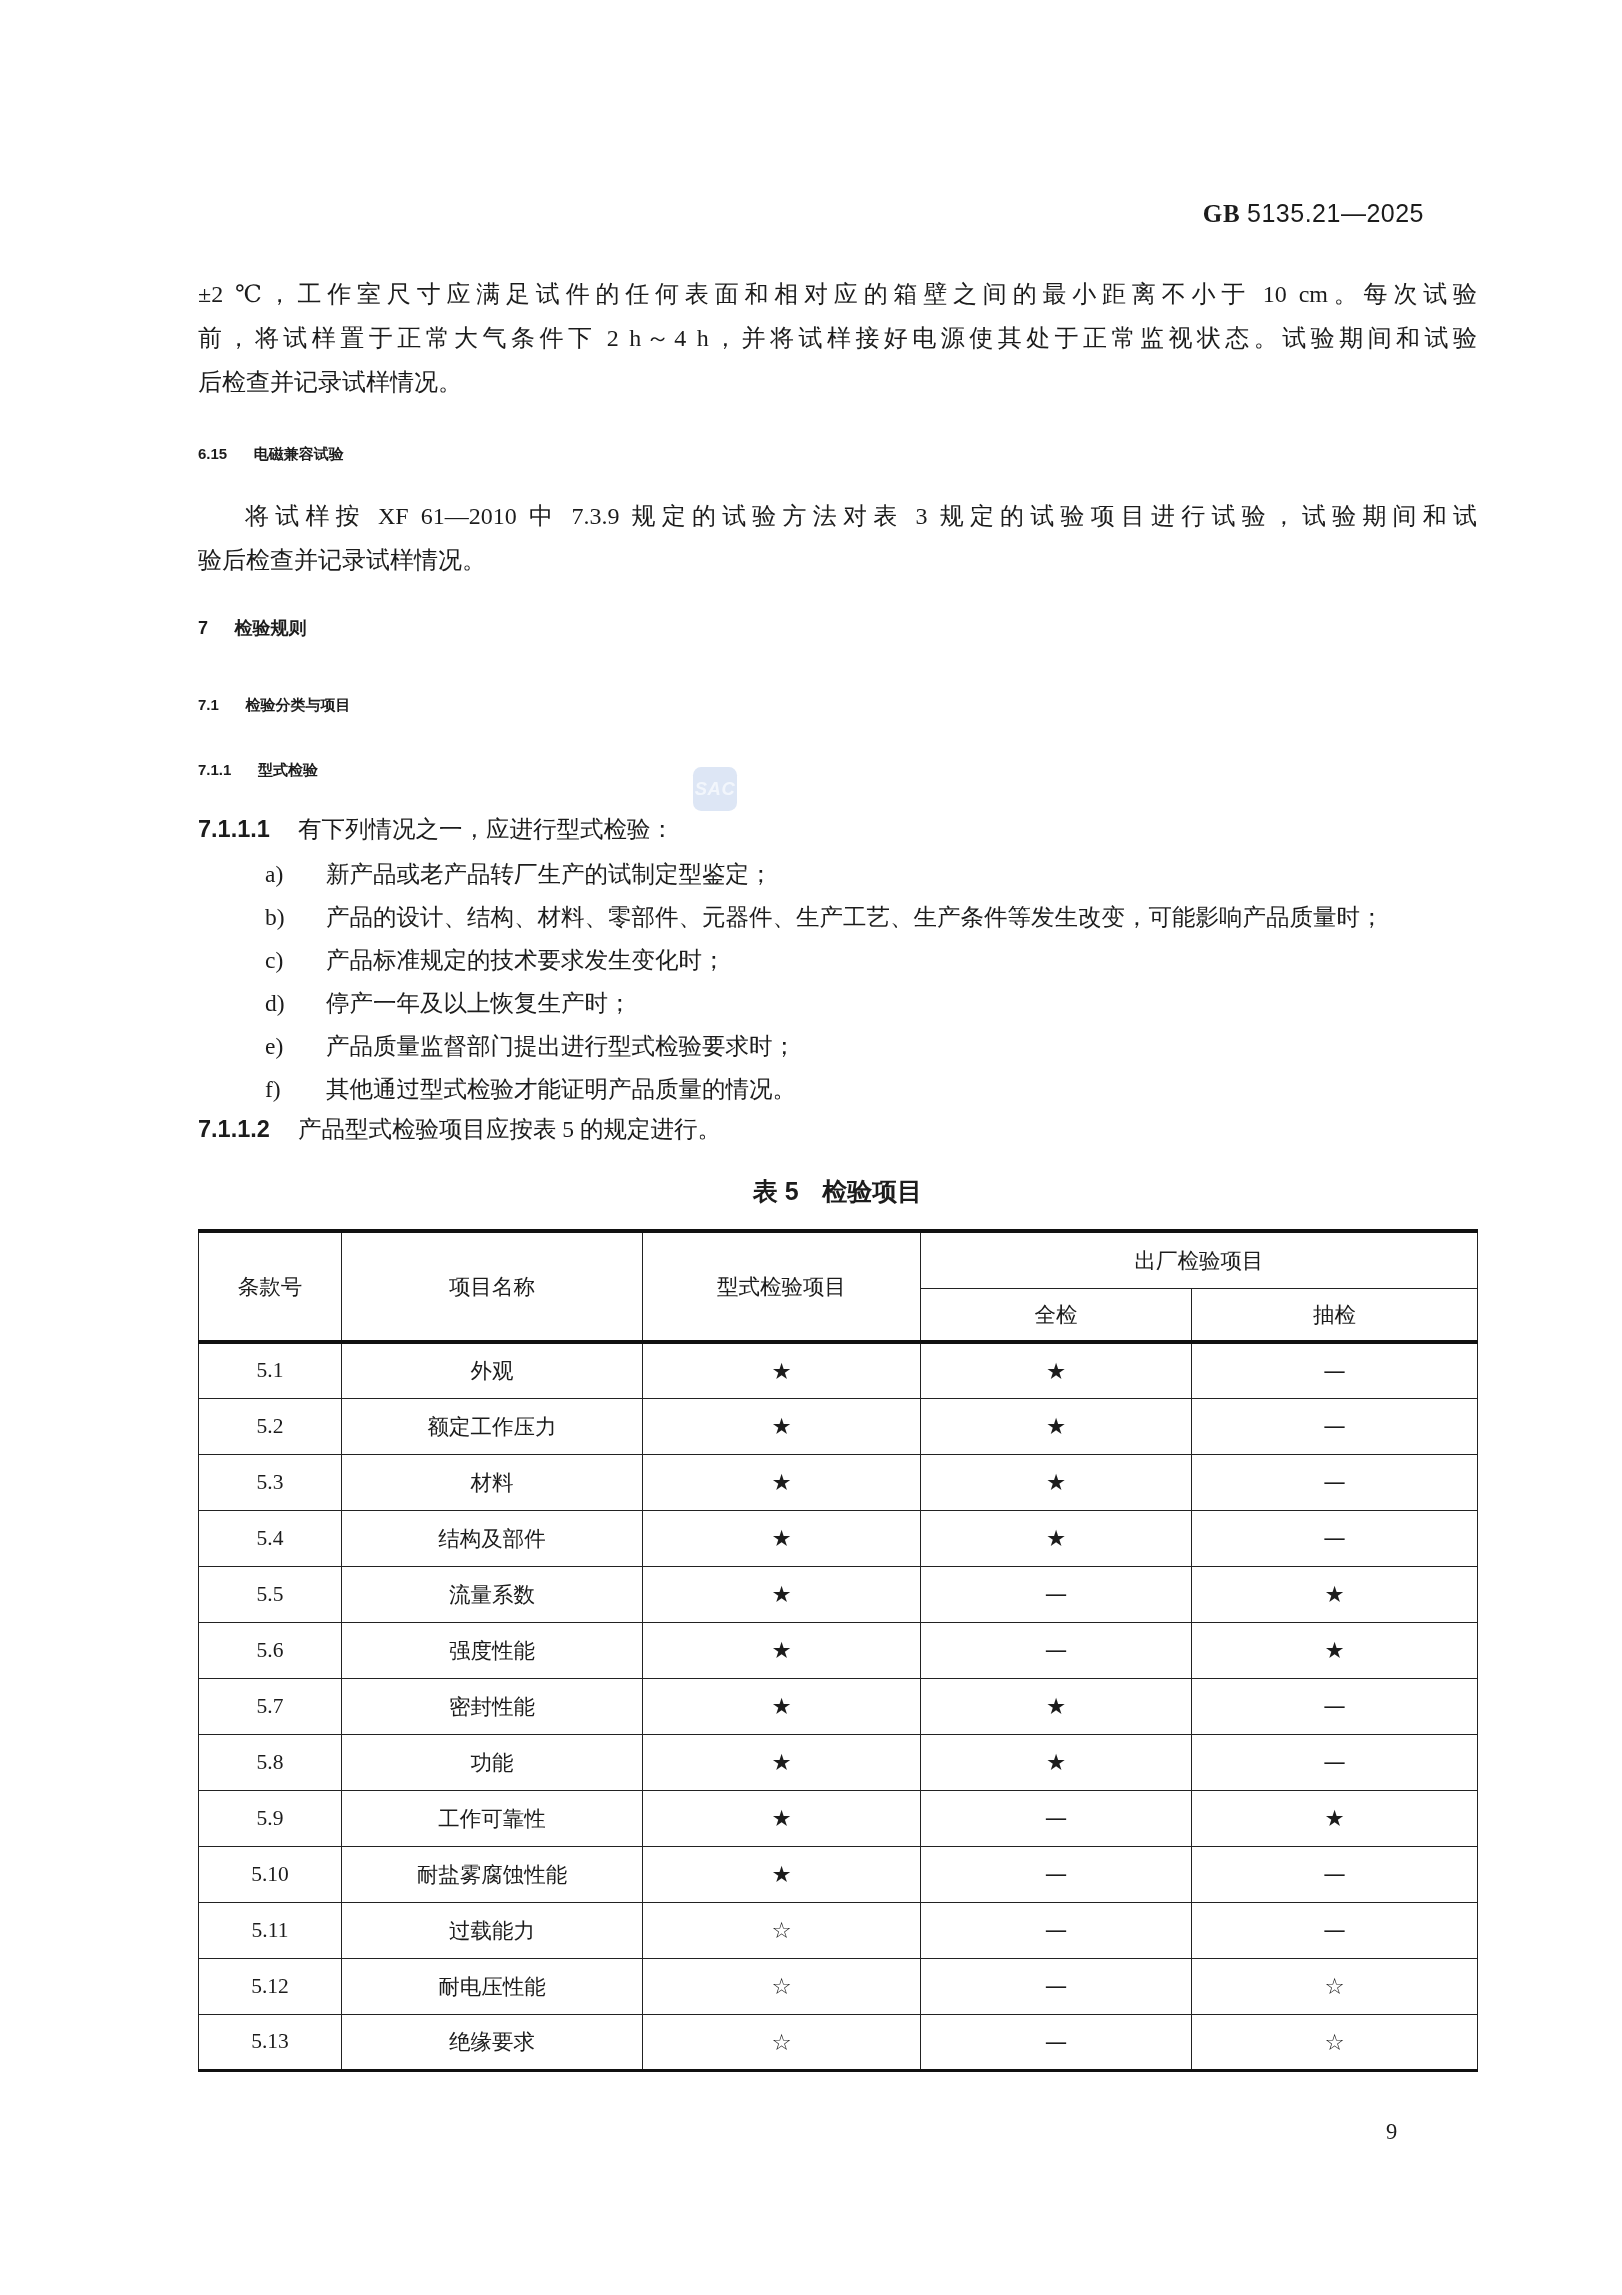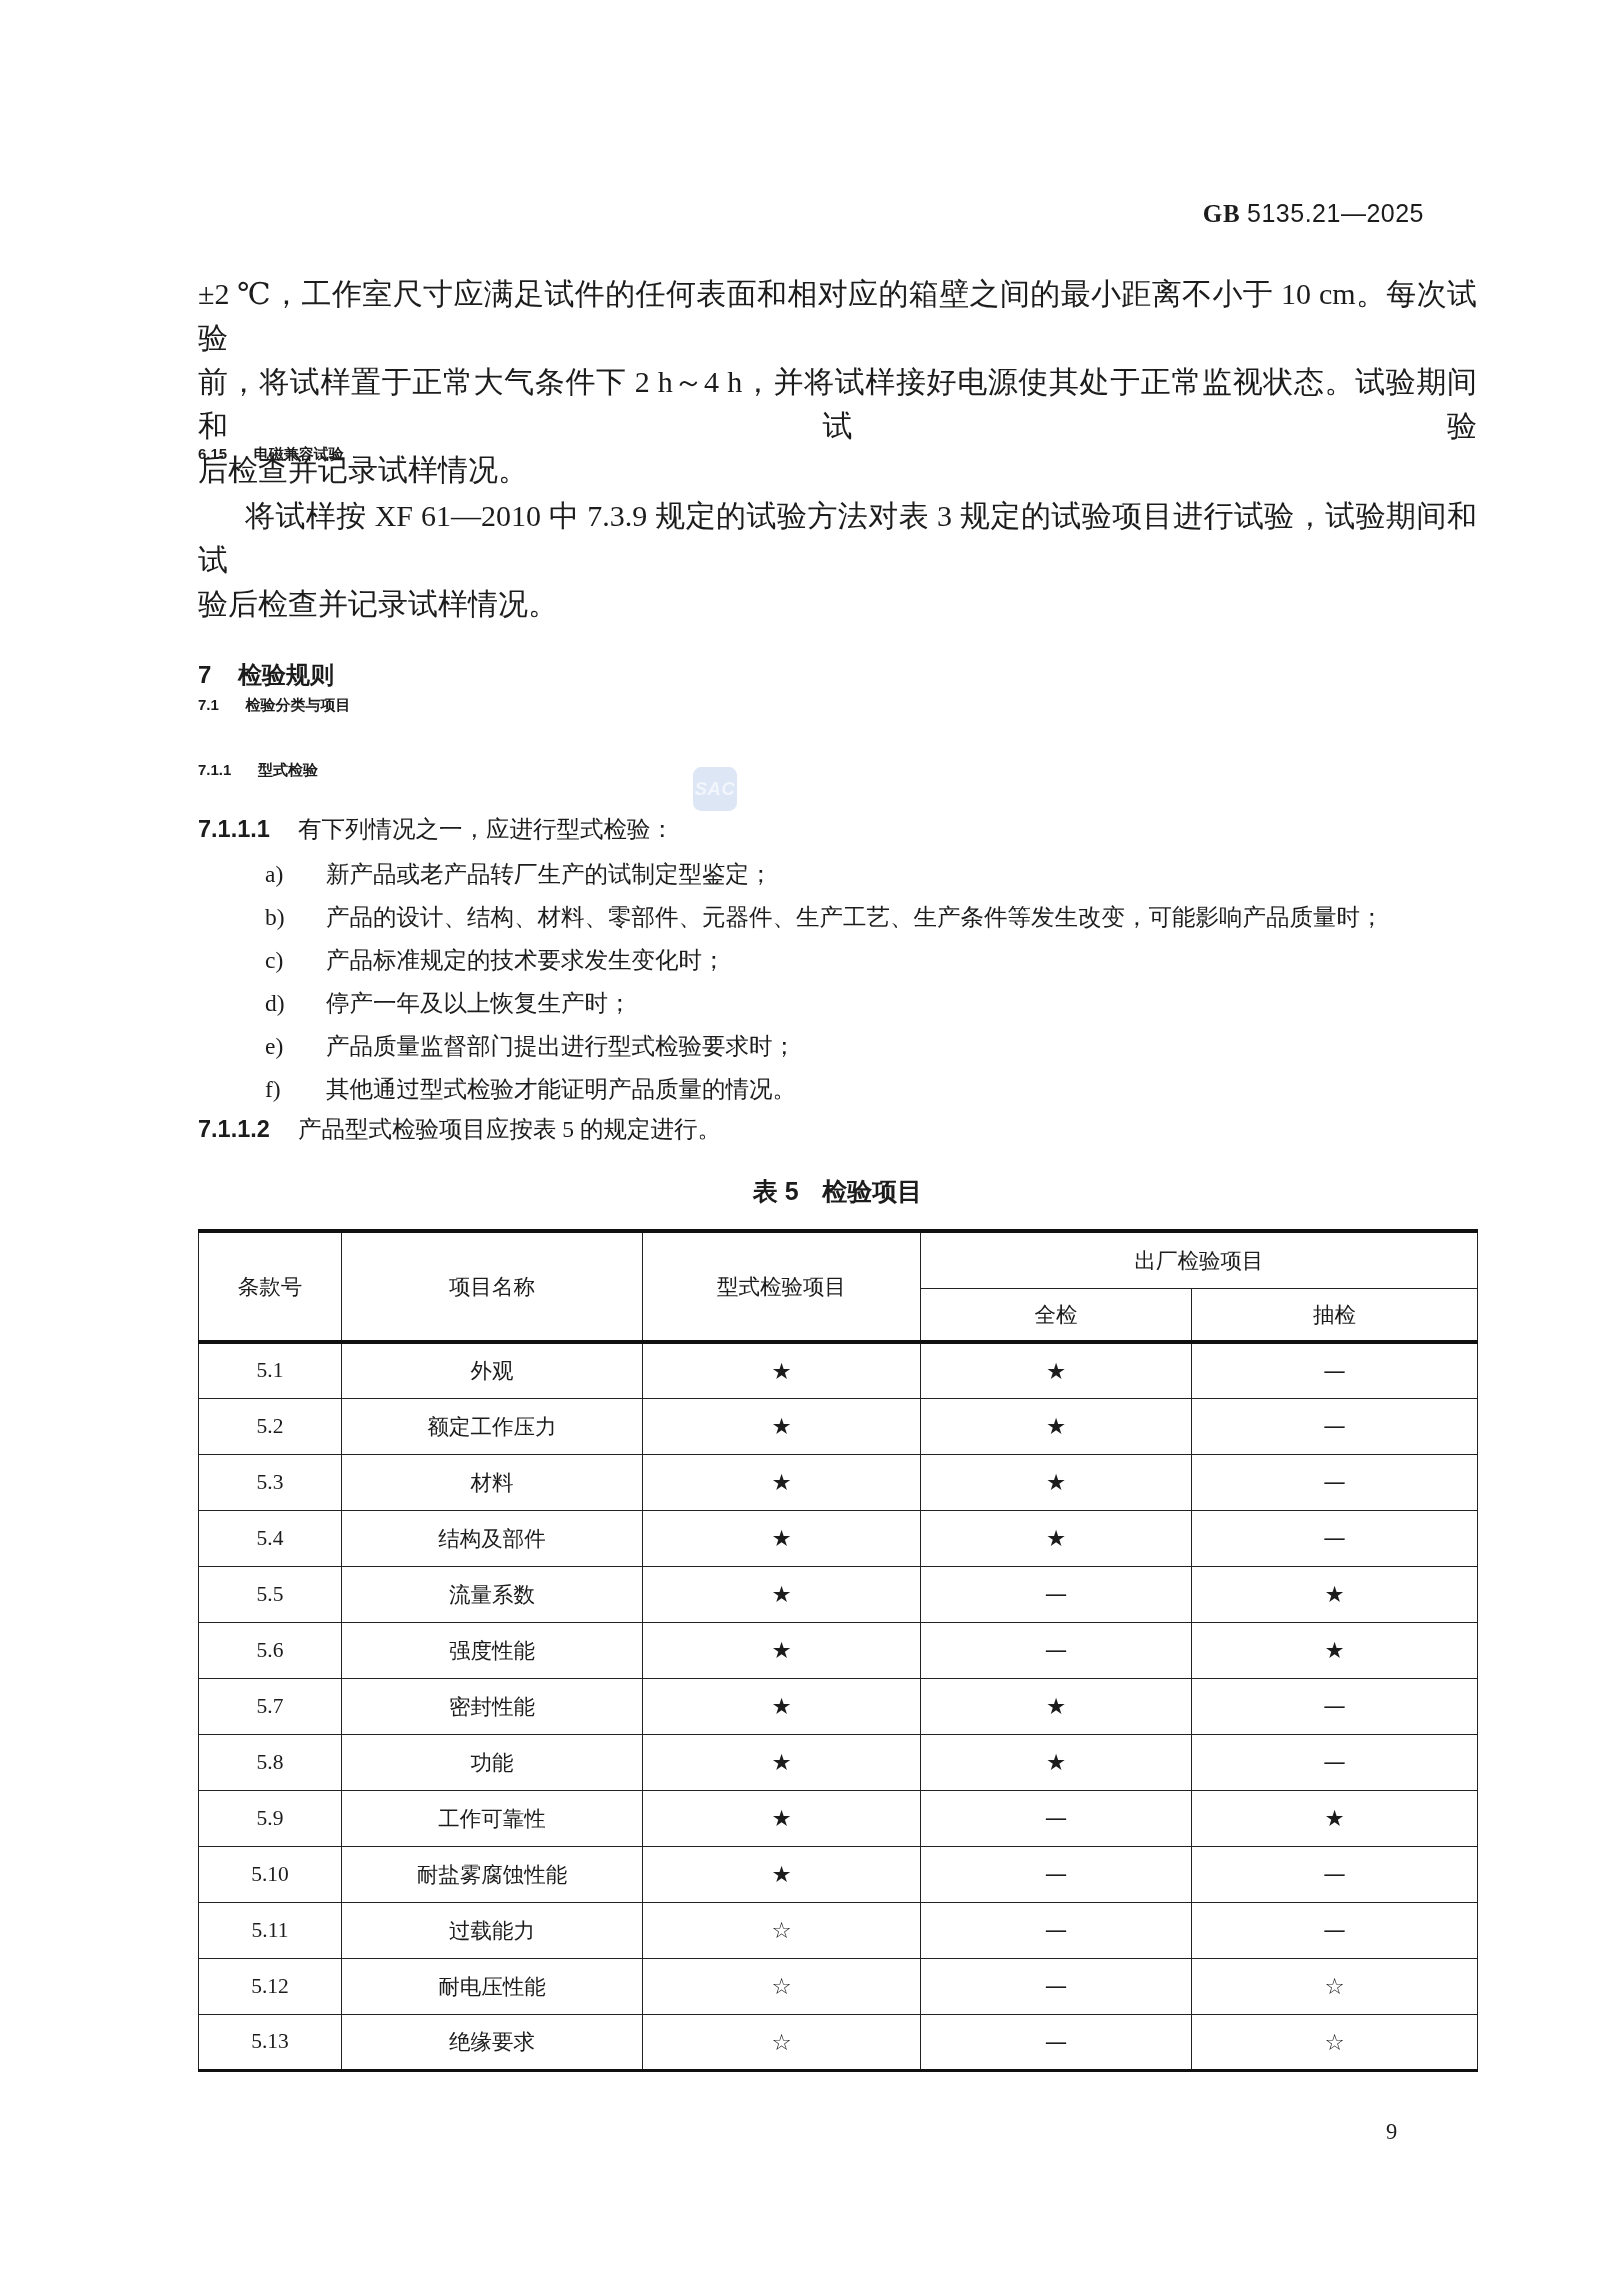--- a/index.html
+++ b/index.html
@@ -7,28 +7,28 @@
     position:relative;
     width:1570px;height:2295px;
     background:#ffffff;
     font-family:"Liberation Serif","DejaVu Serif",serif;
     color:#1c1c1c;
     overflow:hidden;
   }
   .abs{position:absolute;}
   .content-left{left:198px;width:1279px;}
   .sans{font-family:"Liberation Sans","DejaVu Sans",sans-serif;font-weight:bold;}
-  .body-line{font-size:30px;line-height:44px;white-space:nowrap;}
+  .body-line{font-size:24px;line-height:44px;white-space:nowrap;}
   .just{white-space:normal;text-align:justify;text-align-last:justify;}
   .doc-header{top:199px;right:146px;font-size:25px;white-space:nowrap;}
   .doc-header .gb{font-family:"Liberation Serif","DejaVu Serif",serif;font-weight:bold;letter-spacing:1px;}
   .doc-header .code{font-family:"Liberation Sans","DejaVu Sans",sans-serif;font-weight:normal;letter-spacing:0.5px;}
   .heading{font-size:15px;line-height:1;white-space:nowrap;}
   .heading .sec-num{margin-right:26.6px;}
-  .h1-size{font-size:24px;margin-top:44px;}
+  .h1-size{font-size:18px;}
   .clause-line{font-size:23.5px;line-height:1;white-space:nowrap;}
   .clause-line .cl-num{font-family:"Liberation Sans","DejaVu Sans",sans-serif;font-weight:bold;margin-right:28px;}
   .list-block{font-size:23.5px;line-height:43px;}
   .list-item{padding-left:67px;white-space:nowrap;}
   .li-label{display:inline-block;width:61px;}
   .tbl-caption{top:1175px;left:198px;width:1279px;text-align:center;font-size:25px;}
   .tbl-caption .cap-gap{display:inline-block;width:23.5px;}
   table.t5{
     position:absolute;top:1229px;left:198px;width:1279px;
     border-collapse:collapse;table-layout:fixed;

